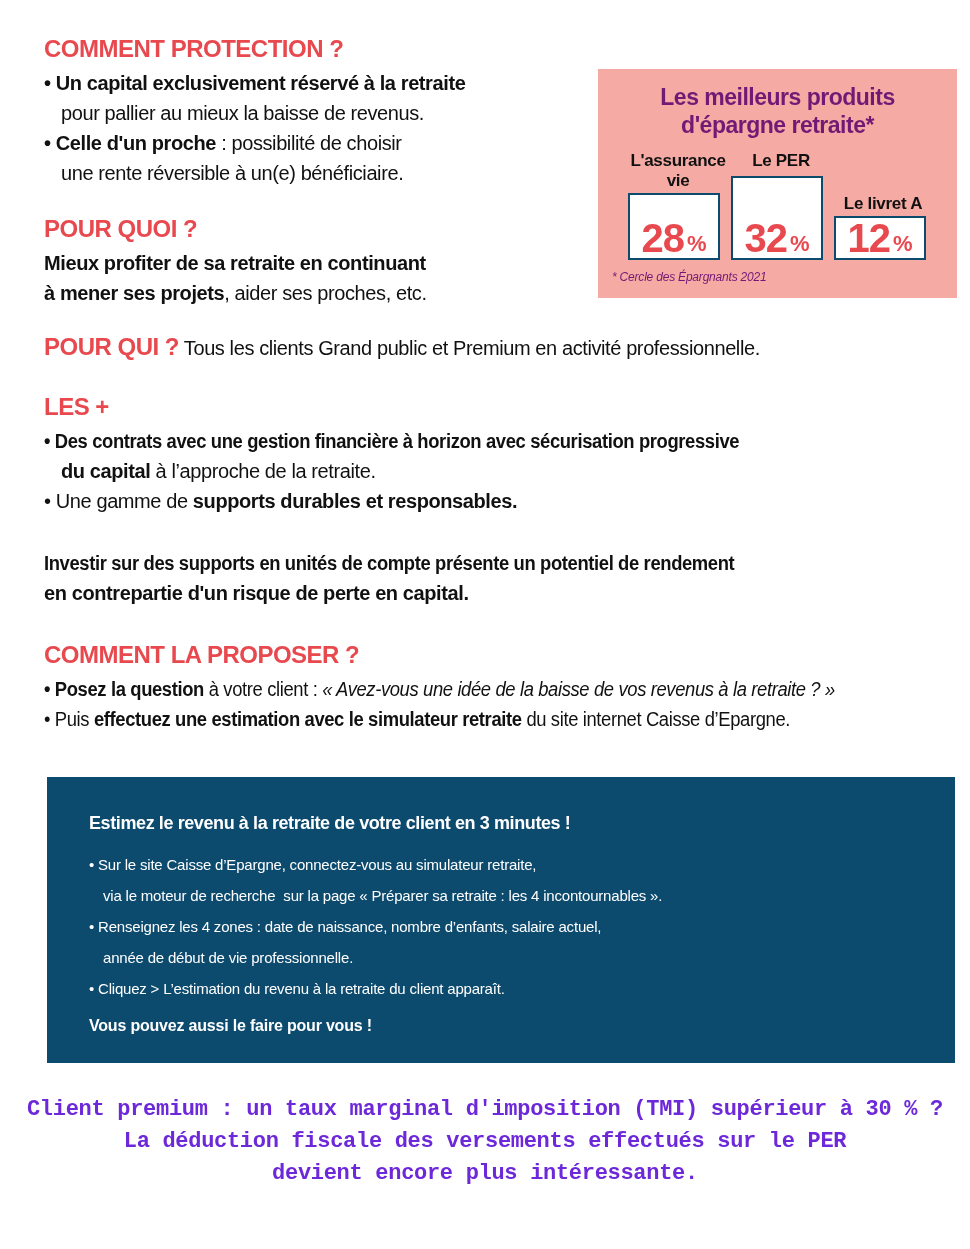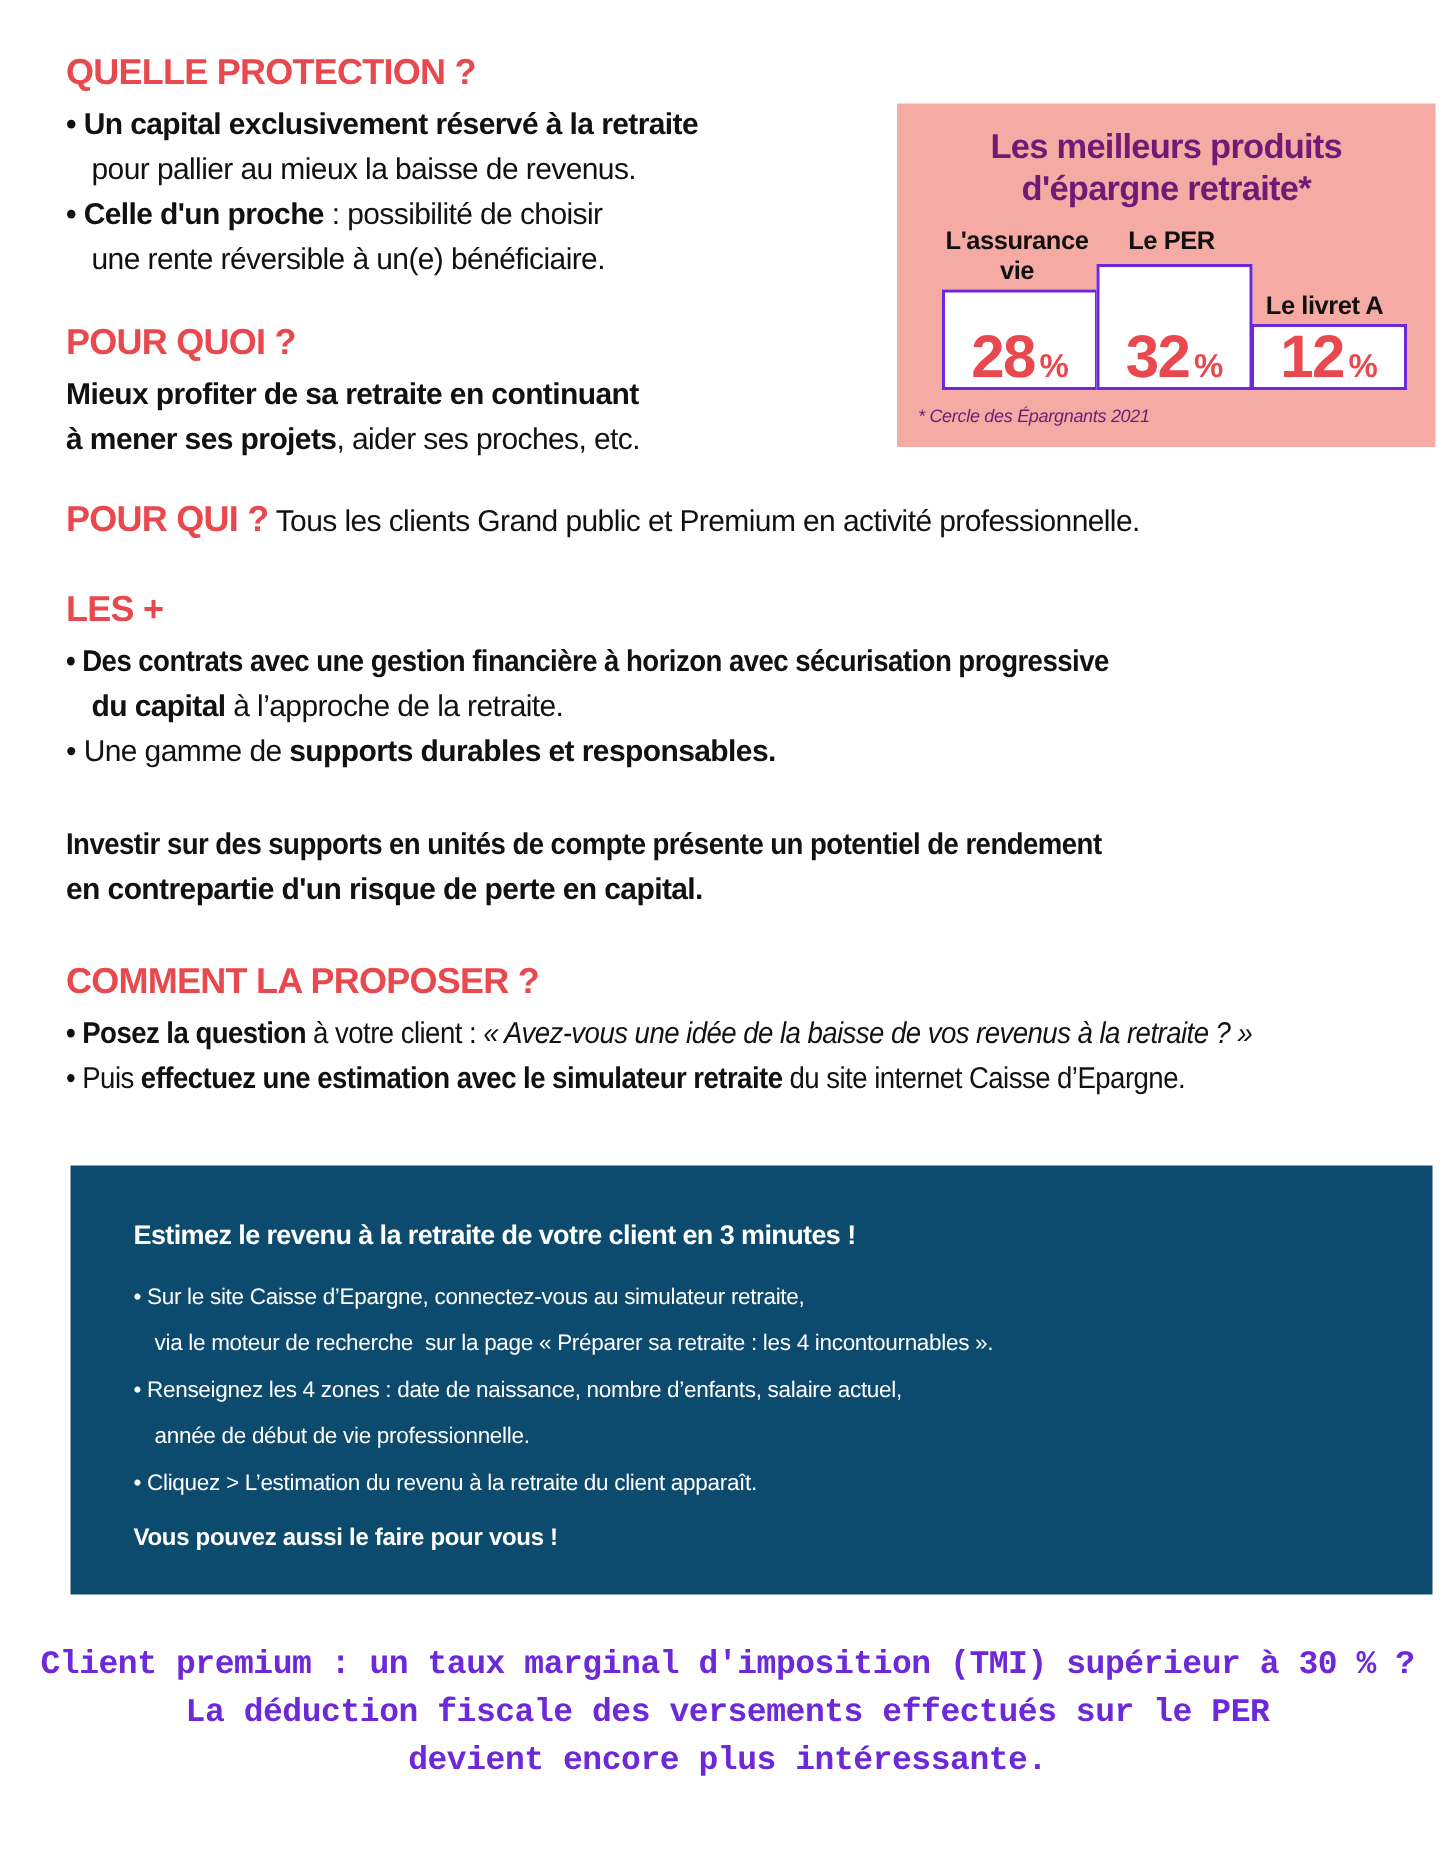--- a/index.html
+++ b/index.html
@@ -34,22 +34,22 @@
     font-weight:bold;font-size:23px;line-height:28px;letter-spacing:-0.5px;color:#701a75;
   }
   .bar-label{
     position:absolute;text-align:center;font-weight:bold;font-size:17px;
     line-height:20px;letter-spacing:-0.3px;color:#111;
   }
   .lbl1{left:5px;width:150px;top:82px;}
   .lbl2{left:133px;width:100px;top:82px;}
   .lbl3{left:210px;width:150px;top:125px;}
   .bar{
-    position:absolute;width:104px;box-sizing:border-box;background:#ffffff;
-    border:2px solid #6d28d9;display:flex;align-items:flex-end;
+    position:absolute;width:92px;box-sizing:border-box;background:#ffffff;
+    border:2px solid #0c4a6e;display:flex;align-items:flex-end;
     justify-content:center;padding-bottom:3px;
   }
   .bar1{left:30px;top:124px;height:67px;}
   .bar2{left:133px;top:107px;height:84px;}
   .bar3{left:236px;top:147px;height:44px;}
   .val{font-size:40px;font-weight:bold;color:#e8494f;line-height:0.82;letter-spacing:-1px;}
   .unit{font-size:22px;font-weight:bold;color:#e8494f;line-height:1;margin-left:3px;}
   .chart-source{
     position:absolute;left:14px;top:201px;font-style:italic;font-size:12px;
     letter-spacing:-0.2px;color:#701a75;white-space:pre;
@@ -73,21 +73,21 @@
     position:absolute;left:0;top:1094px;width:970px;text-align:center;
     color:#6d28d9;font-weight:bold;font-size:22px;line-height:32px;
     letter-spacing:-0.3px;
     font-family:Liberation Mono, monospace;
   }
 </style>
 </head>
 <body>
 
 <div class="sec" style="top:34px;">
-  <div class="h">QUELLE PROTECTION ?</div>
+  <div class="h">COMMENT PROTECTION ?</div>
   <div class="line"><span class="b">• Un capital exclusivement réservé à la retraite</span></div>
   <div class="line cont">pour pallier au mieux la baisse de revenus.</div>
   <div class="line"><span class="b">• Celle d'un proche</span><span> : possibilité de choisir</span></div>
   <div class="line cont">une rente réversible à un(e) bénéficiaire.</div>
 </div>
 
 <div class="sec" style="top:214px;">
   <div class="h">POUR QUOI ?</div>
   <div class="line"><span class="b">Mieux profiter de sa retraite en continuant</span></div>
   <div class="line"><span class="b">à mener ses projets</span><span>, aider ses proches, etc.</span></div>

